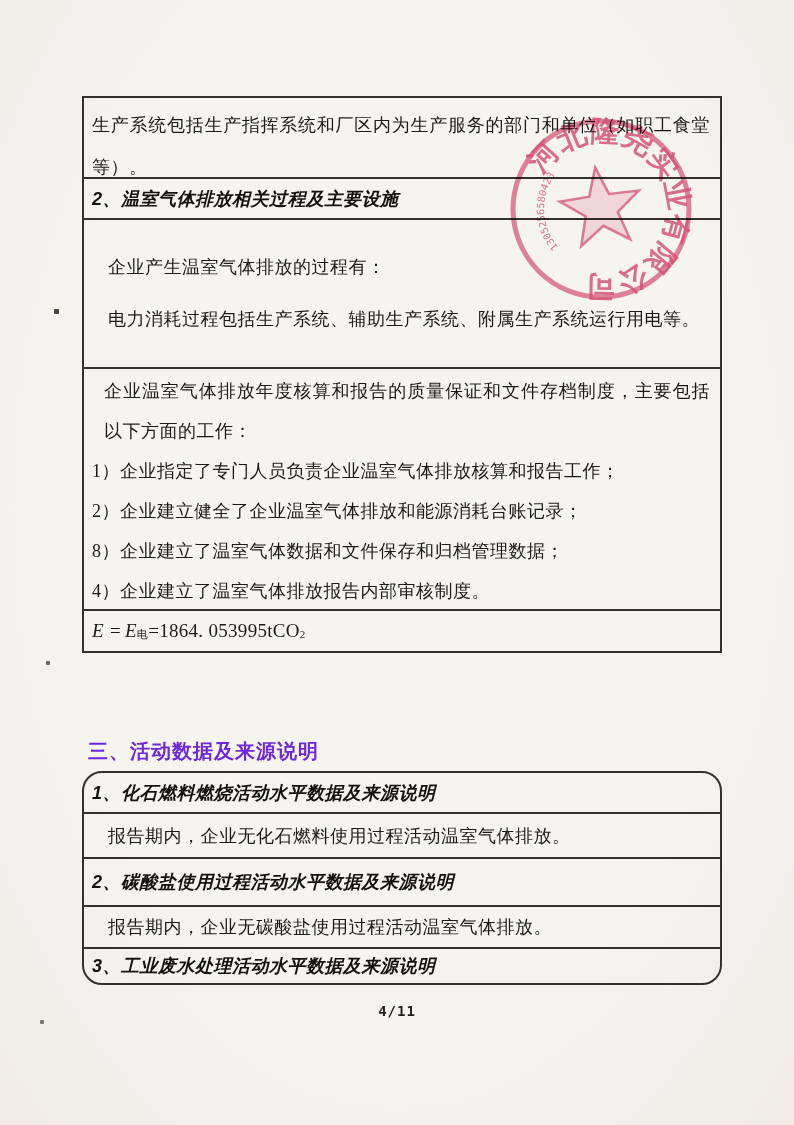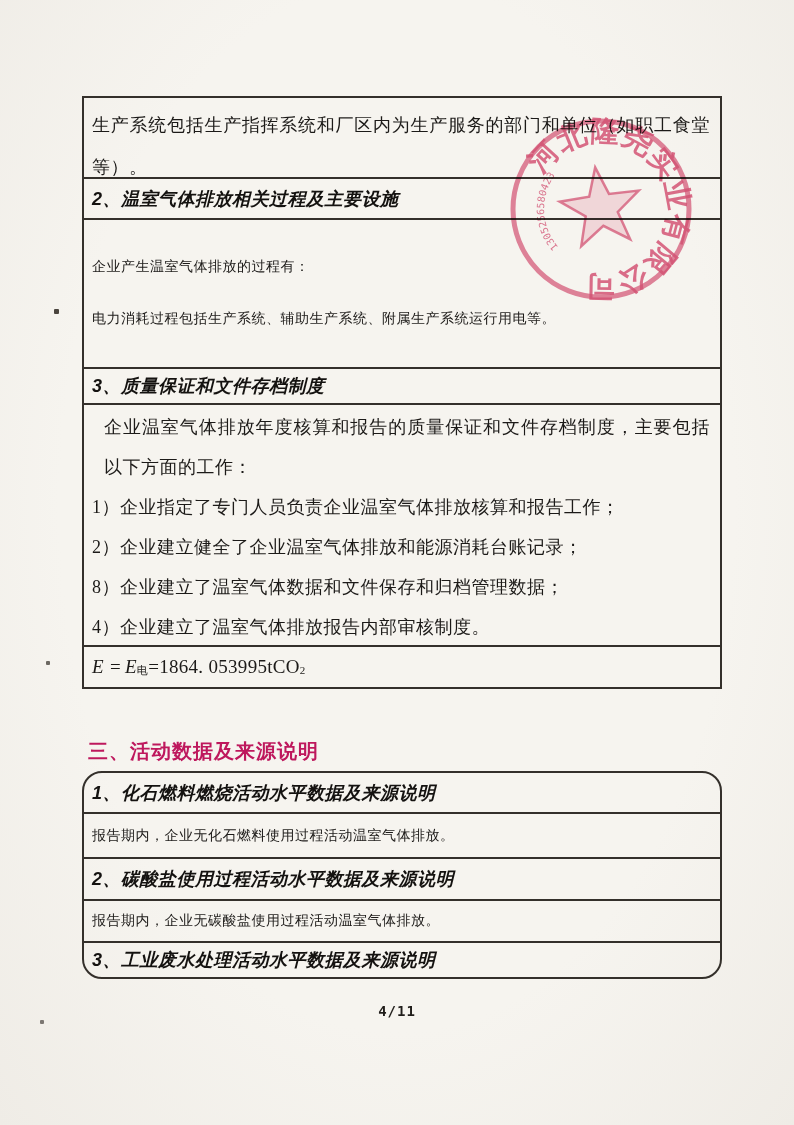--- a/index.html
+++ b/index.html
@@ -25,34 +25,34 @@
     font-size:18px; line-height:42px; letter-spacing:0.5px;
     text-align:justify;
   }
   .head-row {
     display:flex; align-items:center; padding-left:8px;
     font-family:"Liberation Sans","DejaVu Sans",sans-serif;
     font-weight:bold; font-size:18px; letter-spacing:0.5px;
     color:#141210;
     font-style:italic;
   }
-  .para { font-size:14px; letter-spacing:0.5px; line-height:42px; padding:0 10px 0 8px; }
+  .para { font-size:18px; letter-spacing:0.5px; line-height:42px; padding:0 10px 0 8px;margin-left:16px; }
   .list-line { font-size:18px; letter-spacing:0.5px; line-height:40px; padding:0 10px 0 8px; }
   .intro-line { font-size:18px; letter-spacing:0.5px; line-height:40px; padding:0 10px 0 20px; text-align:justify; }
   .formula-row {
     display:flex; align-items:center; padding-left:8px;
     font-size:19px; letter-spacing:0.3px;
   }
   .formula-row i { font-family:"Liberation Serif",serif; font-style:italic; }
   .formula-row sub { font-size:11px; transform:translateY(3px); }
   .formula-row .gap { margin:0 4px 0 6px; }
   .outside-heading {
     position:absolute; left:88px;
     font-family:"Liberation Sans","DejaVu Sans",sans-serif;
-    font-weight:bold; font-size:20px; letter-spacing:1px; color:#be185d;
+    font-weight:bold; font-size:20px; letter-spacing:1px; color:#6d28d9;
   }
   .page-number {
     position:absolute; left:0; top:1003px; width:100%;
     text-align:center; font-family:"DejaVu Sans Mono","Liberation Mono",monospace;
     font-weight:bold; font-size:14px; letter-spacing:1px; color:#201d1a;
   }
   .stamp {
     position:absolute; left:505px; top:112px; width:192px; height:192px;
     mix-blend-mode:multiply; opacity:0.88;
     pointer-events:none;
@@ -69,23 +69,20 @@
   <div class="t-row" style="height:81px;">
     <div class="cell-text">生产系统包括生产指挥系统和厂区内为生产服务的部门和单位（如职工食堂等）。</div>
   </div>
   <div class="t-row head-row" style="height:41px;">
     <span>2、温室气体排放相关过程及主要设施</span>
   </div>
   <div class="t-row" style="height:149px; padding-top:26px;">
     <div class="para">企业产生温室气体排放的过程有：</div>
     <div class="para" style="margin-top:10px;">电力消耗过程包括生产系统、辅助生产系统、附属生产系统运行用电等。</div>
   </div>
-  <div class="t-row head-row" style="height:36px;">
-    <span>3、质量保证和文件存档制度</span>
-  </div>
   <div class="t-row" style="height:242px; padding-top:2px;">
     <div class="intro-line">企业温室气体排放年度核算和报告的质量保证和文件存档制度，主要包括以下方面的工作：</div>
     <div class="list-line">1）企业指定了专门人员负责企业温室气体排放核算和报告工作；</div>
     <div class="list-line">2）企业建立健全了企业温室气体排放和能源消耗台账记录；</div>
     <div class="list-line">8）企业建立了温室气体数据和文件保存和归档管理数据；</div>
     <div class="list-line">4）企业建立了温室气体排放报告内部审核制度。</div>
   </div>
   <div class="t-row formula-row" style="height:40px;">
     <i>E</i>
     <span class="gap">=</span>
@@ -98,21 +95,21 @@
 
 <div class="outside-heading" style="top:738px;">三、活动数据及来源说明</div>
 
 <div class="doc-table" style="top:771px;border-radius:20px;">
   <div class="t-row head-row" style="height:41px;">
     <span>1、化石燃料燃烧活动水平数据及来源说明</span>
   </div>
   <div class="t-row" style="height:45px; display:flex; align-items:center;">
     <div class="para" style="line-height:20px;text-align:center;">报告期内，企业无化石燃料使用过程活动温室气体排放。</div>
   </div>
-  <div class="t-row head-row" style="height:42px;">
+  <div class="t-row head-row" style="height:48px;">
     <span>2、碳酸盐使用过程活动水平数据及来源说明</span>
   </div>
   <div class="t-row" style="height:42px; display:flex; align-items:center;">
     <div class="para" style="line-height:20px;">报告期内，企业无碳酸盐使用过程活动温室气体排放。</div>
   </div>
   <div class="t-row head-row" style="height:34px;">
     <span>3、工业废水处理活动水平数据及来源说明</span>
   </div>
 </div>
 

